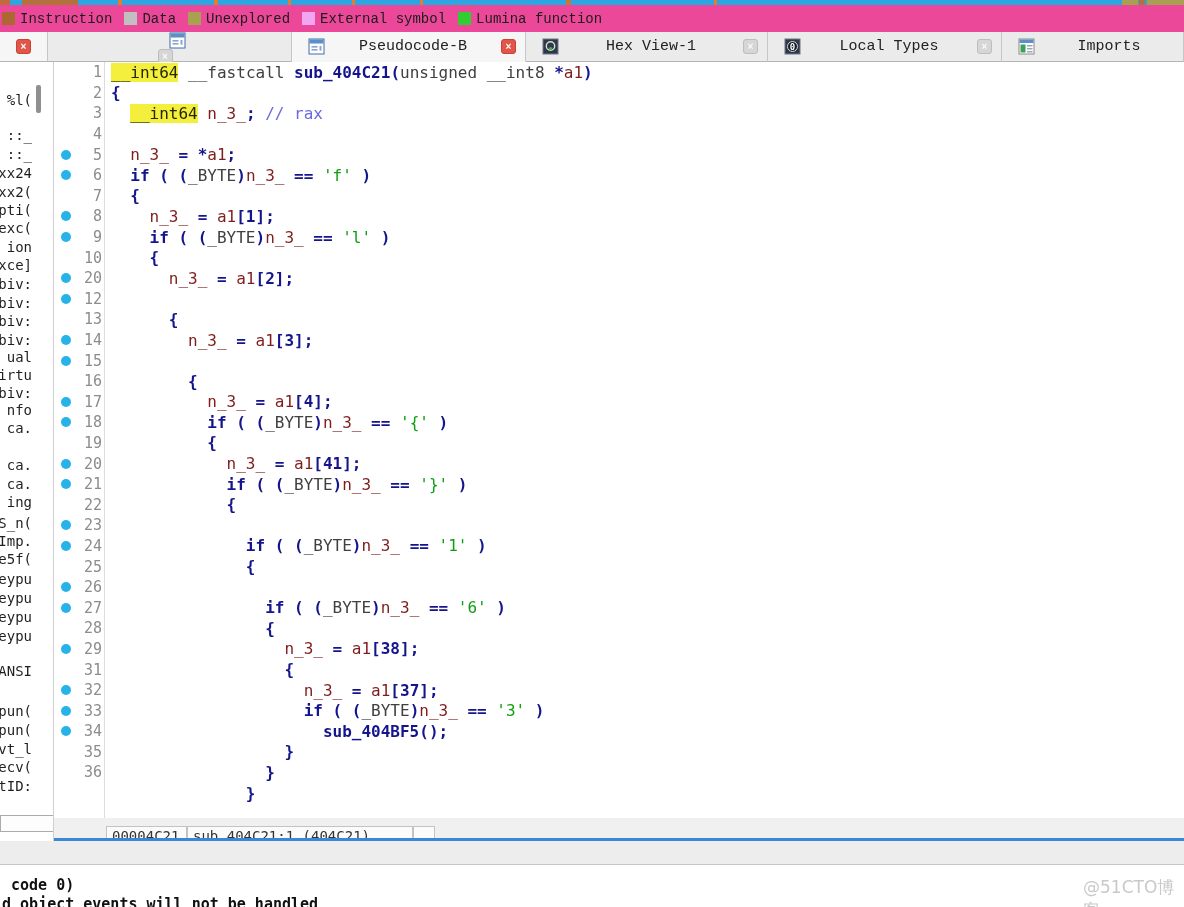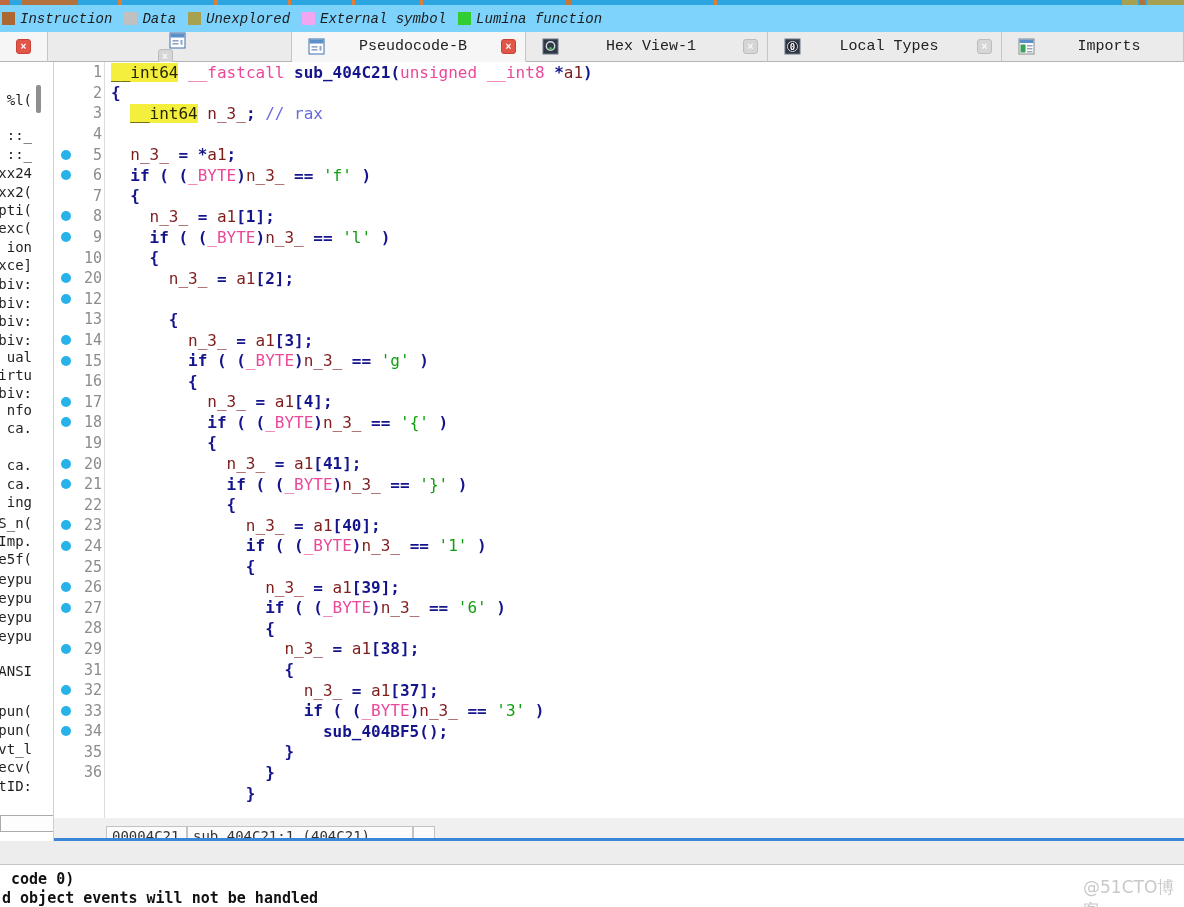--- a/index.html
+++ b/index.html
@@ -5,22 +5,22 @@
   * { margin:0; padding:0; box-sizing:border-box; }
   html,body { width:1184px; height:907px; overflow:hidden; background:#fff;
               font-family:"Liberation Sans", sans-serif; }
   #stage { position:absolute; left:0; top:0; width:1184px; height:907px; background:#fff; }
 
   
   .navband { position:absolute; left:0; top:0; width:1184px; height:5px; background:#2ca6e0; }
   .nbseg   { position:absolute; top:0; height:5px; }
 
   
-  .legendbar { position:absolute; left:0; top:5px; width:1184px; height:27px; background:#7dd3fc;
-               display:flex; align-items:center; padding-left:2px;font-style:italic; }
+  .legendbar { position:absolute; left:0; top:5px; width:1184px; height:27px; background:#ec4899;
+               display:flex; align-items:center; padding-left:2px; }
   .legend-item { display:flex; align-items:center; margin-right:12px; }
   .legend-swatch { width:13px; height:13px; margin-right:5px; }
   .legend-label { font-family:"Liberation Mono", monospace; font-size:14px; color:#1c1c1c; white-space:pre; }
 
   
   .tabbar { position:absolute; left:0; top:32px; width:1184px; height:30px; background:#eaeaea; display:flex; }
   .tab { position:relative; height:30px; display:flex; align-items:center; background:#ebebeb;
          border-right:1px solid #c6c6c6; border-bottom:1px solid #b5b5b5; }
   .tab.active { background:#f6f6f6; border-bottom-color:#f6f6f6; }
   .tab.frag { background:#f6f6f6; justify-content:center; }
@@ -45,42 +45,42 @@
   
   .codepanel { position:absolute; left:54px; top:62px; width:1130px; height:779px; background:#fff; overflow:hidden; }
   .gutsep { position:absolute; left:50px; top:0; height:756px; width:1px; background:#dcdcdc; }
   .cline { display:flex; height:20.6px; align-items:center; }
   .dotcell { width:24px; display:flex; align-items:center; justify-content:center; flex:0 0 auto; }
   .bpdot { width:10px; height:10px; border-radius:50%; background:#27b3ea; }
   .numcell { width:24px; text-align:right; font-family:"DejaVu Sans Mono", monospace; font-size:15px;
              color:#8c8c8c; flex:0 0 auto; }
   .ctext { white-space:pre; padding-left:9px; font-family:"DejaVu Sans Mono", monospace; font-size:16px; color:#1a1a1a; }
   .seg-y { background:#f4ef3c; color:#262600; }
-  .seg-g { color:#ec4899; }
+  .seg-g { color:#404040; }
   .seg-k { color:#14148c; font-weight:bold; }
   .seg-v { color:#7f1d1d; }
   .seg-c { color:#0f9e0f; }
   .seg-f { color:#14148c; font-weight:bold; }
   .seg-cm { color:#6a6ae0; }
   .seg-t { color:#1a1a1a; }
 
   
   .pstatus { position:absolute; left:0; bottom:3px; width:1130px; height:20px; background:#f0f0f0; }
   .pscell { position:absolute; top:8px; height:32px; background:#fbfbfb; border:1px solid #c3c3c3;
             font-family:"DejaVu Sans Mono", monospace; font-size:14px; color:#333;
             padding:1px 5px 0 5px; white-space:pre; }
   .bluebar { position:absolute; left:0; bottom:0; width:1130px; height:3px; background:#3a87d8; }
 
   
   .splitter { position:absolute; left:0; top:841px; width:1184px; height:24px; background:#ededed;
               border-bottom:1px solid #c6c6c6; }
   .outputpanel { position:absolute; left:0; top:866px; width:1184px; height:41px; background:#fff; }
   .outline { white-space:pre; font-family:"DejaVu Sans Mono", monospace; font-weight:bold;
              font-size:15px; color:#111; line-height:19px; padding-left:2px; }
-  .outputpanel { padding-top:4px; }
+  .outputpanel { padding-top:10px; }
   .watermark { position:absolute; left:1083px; top:876px; font-size:17px; color:#c9c9c9;
                font-family:"DejaVu Sans", sans-serif; }
 </style>
 </head>
 <body>
 
 <div id="stage">
 
   <div class="navband" style="background: rgb(44, 166, 224);">
       <div class="nbseg" style="left: 0px; width: 10px; background: rgb(192, 106, 64);"></div>
@@ -309,21 +309,20 @@
             <div class="bpdot"></div>
           </div>
           <div class="numcell">14</div>
           <span class="ctext"><span class="seg-t">        </span><span class="seg-v">n_3_</span><span class="seg-k"> = </span><span class="seg-v">a1</span><span class="seg-k">[3];</span></span>
         </div>
         <div class="cline">
           <div class="dotcell">
             <div class="bpdot"></div>
           </div>
           <div class="numcell">15</div>
-          <span class="ctext"><span class="seg-t">        </span><span class="seg-k">if ( (</span><span class="seg-g">_BYTE</span><span class="seg-k">)</span><span class="seg-v">n_3_</span><span class="seg-k"> == </span><span class="seg-c">'g'</span><span class="seg-k"> )</span></span>
         </div>
         <div class="cline">
           <div class="dotcell"></div>
           <div class="numcell">16</div>
           <span class="ctext"><span class="seg-t">        </span><span class="seg-k">{</span></span>
         </div>
         <div class="cline">
           <div class="dotcell">
             <div class="bpdot"></div>
           </div>
@@ -359,40 +358,38 @@
         <div class="cline">
           <div class="dotcell"></div>
           <div class="numcell">22</div>
           <span class="ctext"><span class="seg-t">            </span><span class="seg-k">{</span></span>
         </div>
         <div class="cline">
           <div class="dotcell">
             <div class="bpdot"></div>
           </div>
           <div class="numcell">23</div>
-          <span class="ctext"><span class="seg-t">              </span><span class="seg-v">n_3_</span><span class="seg-k"> = </span><span class="seg-v">a1</span><span class="seg-k">[40];</span></span>
         </div>
         <div class="cline">
           <div class="dotcell">
             <div class="bpdot"></div>
           </div>
           <div class="numcell">24</div>
           <span class="ctext"><span class="seg-t">              </span><span class="seg-k">if ( (</span><span class="seg-g">_BYTE</span><span class="seg-k">)</span><span class="seg-v">n_3_</span><span class="seg-k"> == </span><span class="seg-c">'1'</span><span class="seg-k"> )</span></span>
         </div>
         <div class="cline">
           <div class="dotcell"></div>
           <div class="numcell">25</div>
           <span class="ctext"><span class="seg-t">              </span><span class="seg-k">{</span></span>
         </div>
         <div class="cline">
           <div class="dotcell">
             <div class="bpdot"></div>
           </div>
           <div class="numcell">26</div>
-          <span class="ctext"><span class="seg-t">                </span><span class="seg-v">n_3_</span><span class="seg-k"> = </span><span class="seg-v">a1</span><span class="seg-k">[39];</span></span>
         </div>
         <div class="cline">
           <div class="dotcell">
             <div class="bpdot"></div>
           </div>
           <div class="numcell">27</div>
           <span class="ctext"><span class="seg-t">                </span><span class="seg-k">if ( (</span><span class="seg-g">_BYTE</span><span class="seg-k">)</span><span class="seg-v">n_3_</span><span class="seg-k"> == </span><span class="seg-c">'6'</span><span class="seg-k"> )</span></span>
         </div>
         <div class="cline">
           <div class="dotcell"></div>

